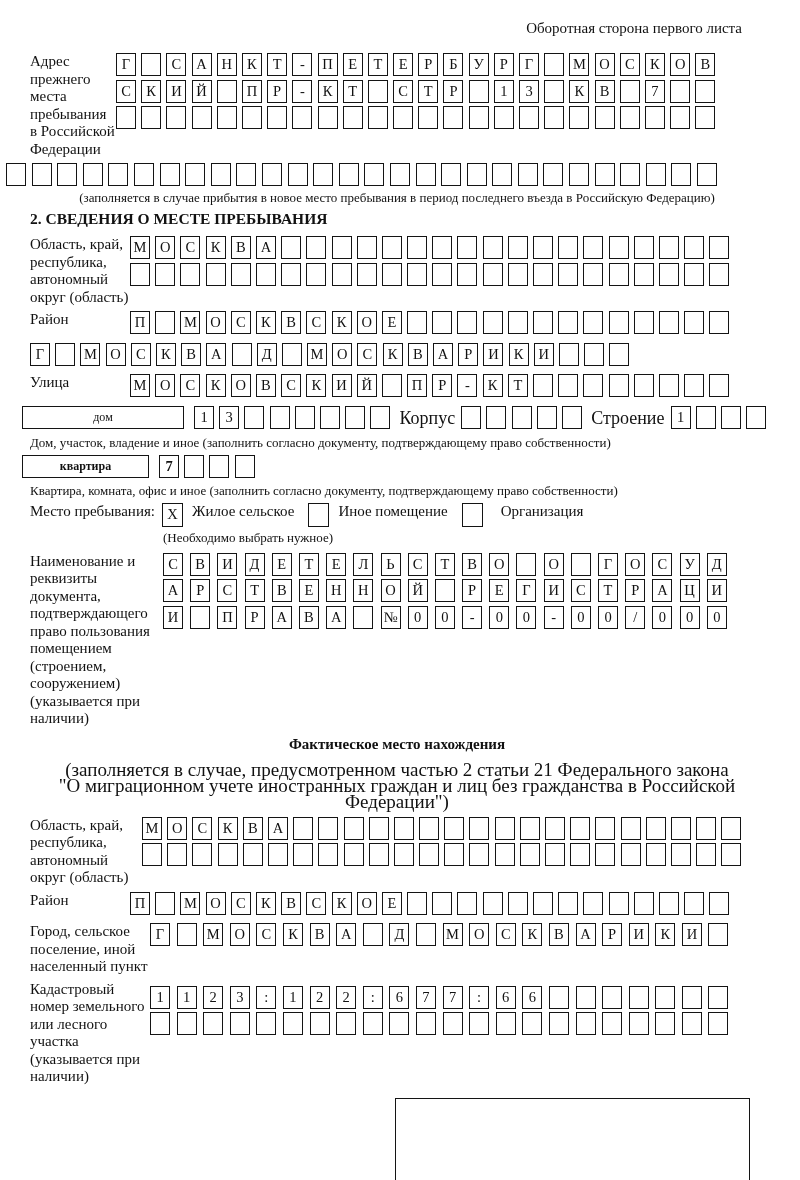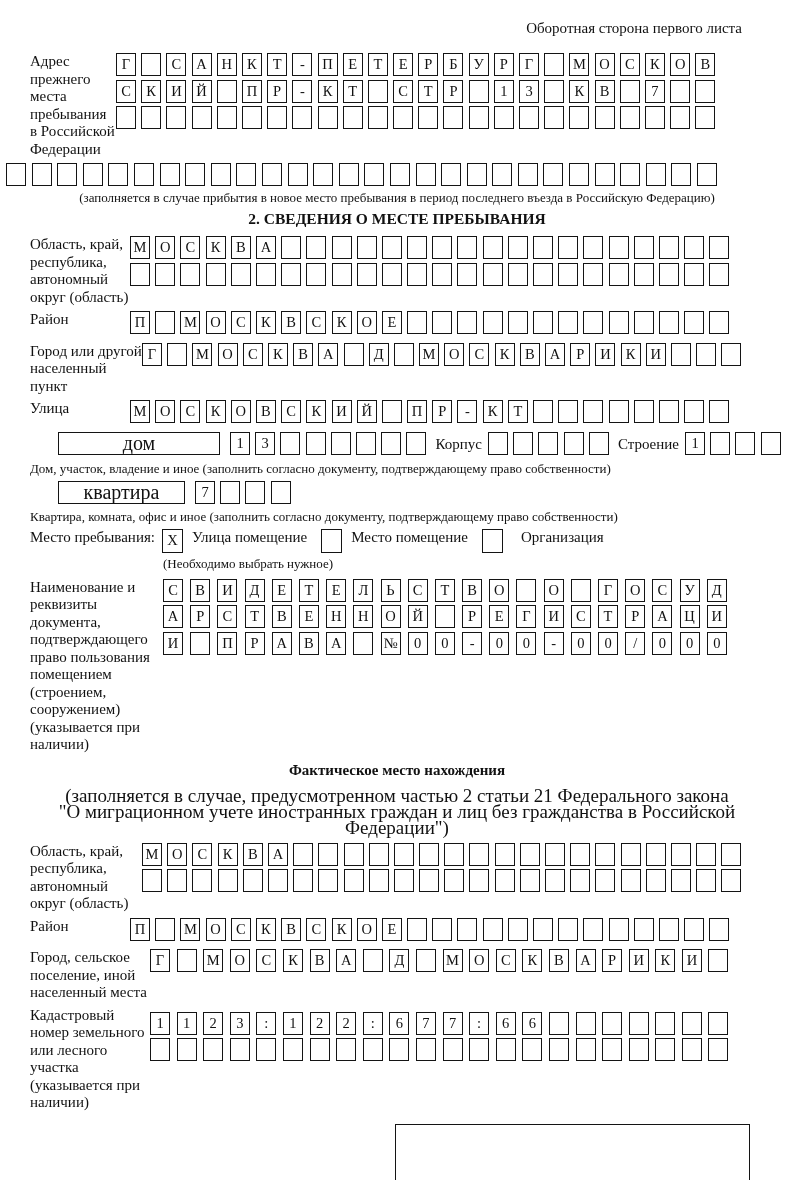--- a/index.html
+++ b/index.html
@@ -27,29 +27,29 @@
     display:inline-flex; align-items:center; justify-content:center;
     font-size:14.5px; flex-shrink:0;
   }
   .doc .bx { margin-right:7.2px; }
   .p22 .bx { margin-right:6.6px; }
   .fullrow { margin-left:-24px; margin-bottom:4px; }
   .fullrow .bx { margin-right:5.6px; }
 
   .note { font-size:13px; line-height:15px; margin-bottom:5px; }
   .center { text-align:center; }
-  .sec-title { text-align:center; font-weight:bold; font-size:15.5px; margin:5px 0 8px 0; }
+  .sec-title { text-align:left; font-weight:bold; font-size:15.5px; margin:5px 0 8px 0; }
 
   .widebox {
     border:1.6px solid #141414; height:21px; display:inline-flex;
-    align-items:center; justify-content:center; font-size:20px; flex-shrink:0;margin-left:36px;
+    align-items:center; justify-content:center; font-size:12px; flex-shrink:0;
   }
   .wb-dom { width:160px; margin-right:10px; }
   .wb-kv { width:125px; margin-right:10px; }
-  .inline-lbl { font-size:15px; line-height:24px; margin:0 6px 0 4px; flex-shrink:0; }
+  .inline-lbl { font-size:18px; line-height:24px; margin:0 6px 0 4px; flex-shrink:0; }
 
   .stay-row { display:flex; margin-bottom:3px; font-size:15px; }
   .cbx {
     width:19px; height:22px; border:1.6px solid #141414; margin:0 9px 0 7px;
     display:inline-flex; align-items:center; justify-content:center; font-size:14.5px; flex-shrink:0;
   }
   .gap { margin-left:14px; }
   .choose-note { margin-left:133px; margin-bottom:8px; }
 
   .fact-title { text-align:center; font-weight:bold; font-size:15px; margin:8px 0 9px 0; }
@@ -267,21 +267,20 @@
         <span class="bx"></span>
         <span class="bx"></span>
         <span class="bx"></span>
         <span class="bx"></span>
         <span class="bx"></span>
         <span class="bx"></span>
       </div>
   </div>
 
   <div class="row">
-    <div class="lbl w112">Город или другой населенный пункт</div>
     <div class="boxrow">
         <span class="bx">Г</span>
         <span class="bx"></span>
         <span class="bx">М</span>
         <span class="bx">О</span>
         <span class="bx">С</span>
         <span class="bx">К</span>
         <span class="bx">В</span>
         <span class="bx">А</span>
         <span class="bx"></span>
@@ -356,37 +355,37 @@
     <div class="inline-lbl">Строение</div>
     <div class="boxrow" style="margin-bottom:0;">
         <span class="bx">1</span>
         <span class="bx"></span>
         <span class="bx"></span>
         <span class="bx"></span>
       </div>
   </div>
   <div class="note">Дом, участок, владение и иное (заполнить согласно документу, подтверждающему право собственности)</div>
 
-  <div class="row" style="margin-left:-8px; align-items:center;">
+  <div class="row" style="margin-left:-8px; align-items:center;font-weight:bold;">
     <div class="widebox wb-kv">квартира</div>
     <div class="boxrow" style="margin-bottom:0;">
         <span class="bx">7</span>
         <span class="bx"></span>
         <span class="bx"></span>
         <span class="bx"></span>
       </div>
   </div>
   <div class="note">Квартира, комната, офис и иное (заполнить согласно документу, подтверждающему право собственности)</div>
 
   <div class="stay-row">
     <span>Место пребывания:</span>
     <span class="cbx">X</span>
-    <span>Улица помещение</span>
+    <span>Жилое сельское</span>
     <span class="cbx gap"></span>
-    <span>Место помещение</span>
+    <span>Иное помещение</span>
     <span class="cbx gap" style="margin-right:18px;"></span>
     <span>Организация</span>
   </div>
   <div class="note choose-note">(Необходимо выбрать нужное)</div>
 
   <div class="row doc">
     <div class="lbl w133">Наименование и реквизиты документа, подтверждающего право пользования помещением (строением, сооружением) (указывается при наличии)</div>
     <div class="col">
       <div class="boxrow">
           <span class="bx">С</span>
@@ -548,21 +547,21 @@
         <span class="bx"></span>
         <span class="bx"></span>
         <span class="bx"></span>
         <span class="bx"></span>
         <span class="bx"></span>
         <span class="bx"></span>
       </div>
   </div>
 
   <div class="row p22">
-    <div class="lbl w120">Город, сельское поселение, иной населенный места</div>
+    <div class="lbl w120">Город, сельское поселение, иной населенный пункт</div>
     <div class="boxrow">
         <span class="bx">Г</span>
         <span class="bx"></span>
         <span class="bx">М</span>
         <span class="bx">О</span>
         <span class="bx">С</span>
         <span class="bx">К</span>
         <span class="bx">В</span>
         <span class="bx">А</span>
         <span class="bx"></span>

